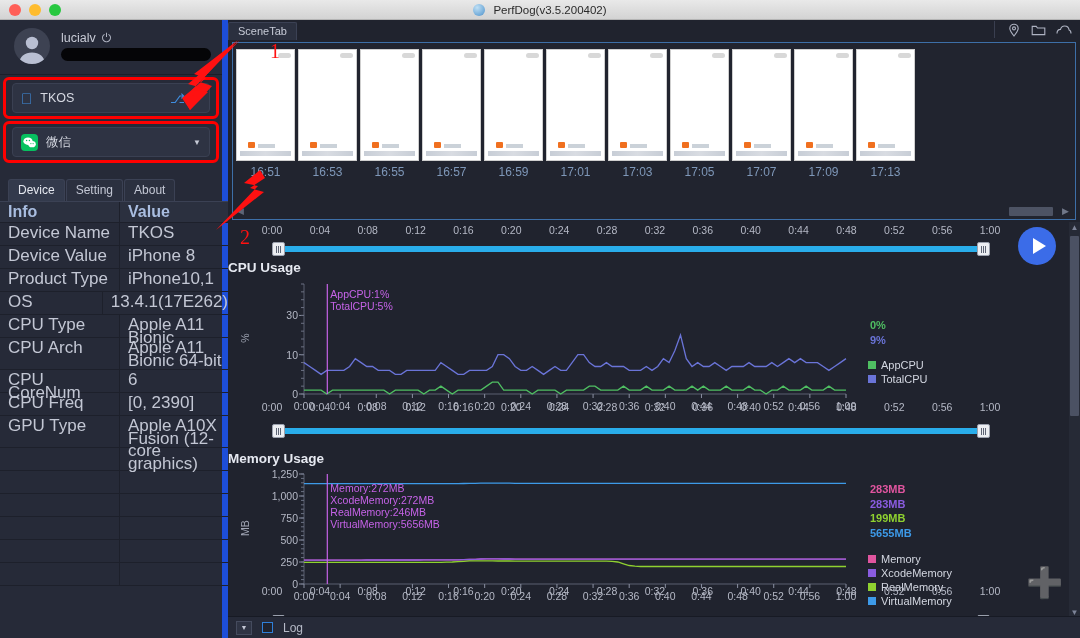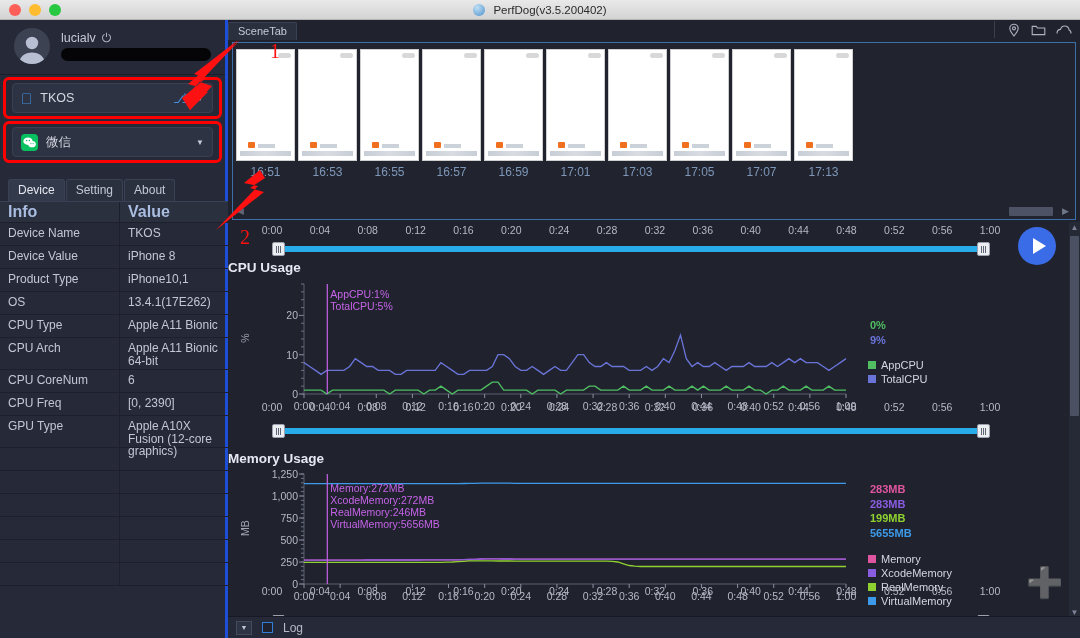--- a/index.html
+++ b/index.html
@@ -29,21 +29,21 @@
     justify-content: center; align-items: center; gap: 8px;
   }
   .title-globe {
     width: 12px; height: 12px; border-radius: 50%;
     background: radial-gradient(circle at 35% 30%, #bfe0f5, #6fa9d8 70%, #4b85bb);
   }
 
   
   .sidebar {
     position: absolute; left: 0; top: 20px; width: 228px; height: 618px;
-    background: #262a38; border-right: 3px solid #1d4ed8;
+    background: #262a38; border-right: 6px solid #1d4ed8;
   }
   .user-row { display: flex; align-items: center; padding: 8px 10px 6px 14px; gap: 11px; }
   .avatar {
     width: 36px; height: 36px; border-radius: 50%; background: #3d4252;
     display: flex; align-items: flex-end; justify-content: center; overflow: hidden;
   }
   .avatar svg { display: block; }
   .user-meta { flex: 1; }
   .user-name { font-size: 12.5px; color: #c8cbd6; display: flex; align-items: center; gap: 6px; }
   .power-ico { color: #b4b8c6; font-size: 12px; line-height: 1; }
@@ -77,21 +77,21 @@
     padding: 3px 9px 4px; font-size: 12px; color: #c3c7d4;
     background: #2b303f; border: 1px solid #3b4154; border-bottom: none;
     border-radius: 3px 3px 0 0;
   }
   .tab.active { background: #333a4c; color: #e4e7ef; }
 
   .info-table { width: 228px; border-top: 1px solid #3b4154; }
   .info-row { display: flex; height: 23px; border-bottom: 1px solid #1d202b; }
   .info-row.hdr { height: 21px; background: #2b303f; }
   .info-row.tall { height: 32px; }
-  .ic-k, .ic-v { font-size: 12px; color: #c3c7d4; padding: 4px 0 0 8px; line-height: 12.5px; }
+  .ic-k, .ic-v { font-size: 17px; color: #c3c7d4; padding: 4px 0 0 8px; line-height: 12.5px; }
   .ic-k { width: 120px; border-right: 1px solid #1d202b; }
   .ic-v { flex: 1; }
   .info-row.hdr .ic-k, .info-row.hdr .ic-v { color: #a9bde0; font-weight: bold; font-size: 16px; }
 
   
   .main { position: absolute; left: 228px; top: 20px; width: 852px; height: 618px; background: #20232e; }
 
   .scenetab-bar { height: 20px; display: flex; align-items: flex-end; }
   .scenetab {
     font-size: 11px; color: #c6cad6; padding: 2px 9px 3px;
@@ -445,20 +445,29 @@
             <div class="thumb-time">17:05</div>
           </div>
           <div class="thumb-item">
             <div class="thumb-shot">
               <span class="thumb-pill"></span>
               <span class="thumb-blob"></span>
               <span class="thumb-line1"></span>
               <span class="thumb-line2"></span>
             </div>
             <div class="thumb-time">17:07</div>
+          </div>
+          <div class="thumb-item">
+            <div class="thumb-shot">
+              <span class="thumb-pill"></span>
+              <span class="thumb-blob"></span>
+              <span class="thumb-line1"></span>
+              <span class="thumb-line2"></span>
+            </div>
+            <div class="thumb-time">17:09</div>
           </div>
           <div class="thumb-item">
             <div class="thumb-shot">
               <span class="thumb-pill"></span>
               <span class="thumb-blob"></span>
               <span class="thumb-line1"></span>
               <span class="thumb-line2"></span>
             </div>
             <div class="thumb-time">17:13</div>
           </div>
@@ -544,21 +553,21 @@
           <line x1="509.6" y1="118" x2="509.6" y2="122" stroke="#8a90a2" stroke-width="1"></line>
           <line x1="545.7333333333333" y1="118" x2="545.7333333333333" y2="122" stroke="#8a90a2" stroke-width="1"></line>
           <line x1="581.8666666666667" y1="118" x2="581.8666666666667" y2="122" stroke="#8a90a2" stroke-width="1"></line>
           <line x1="618" y1="118" x2="618" y2="122" stroke="#8a90a2" stroke-width="1"></line>
           <polyline points="76.0,114.1 81.7,114.1 87.4,114.1 93.1,114.1 98.8,118.0 104.5,114.1 110.2,114.1 115.9,114.1 121.6,114.1 127.3,114.1 133.1,114.1 138.8,114.1 144.5,114.1 150.2,114.1 155.9,114.1 161.6,118.0 167.3,114.1 173.0,114.1 178.7,114.1 184.4,114.1 190.1,114.1 195.8,118.0 201.5,114.1 207.2,114.1 212.9,110.1 218.6,114.1 224.3,118.0 230.0,114.1 235.7,114.1 241.5,114.1 247.2,114.1 252.9,114.1 258.6,110.1 264.3,106.2 270.0,106.2 275.7,114.1 281.4,114.1 287.1,114.1 292.8,114.1 298.5,114.1 304.2,118.0 309.9,114.1 315.6,114.1 321.3,114.1 327.0,114.1 332.7,118.0 338.4,114.1 344.1,114.1 349.9,114.1 355.6,114.1 361.3,110.1 367.0,110.1 372.7,114.1 378.4,114.1 384.1,114.1 389.8,114.1 395.5,110.1 401.2,114.1 406.9,114.1 412.6,114.1 418.3,110.1 424.0,114.1 429.7,114.1 435.4,114.1 441.1,110.1 446.8,114.1 452.5,114.1 458.3,114.1 464.0,110.1 469.7,114.1 475.4,110.1 481.1,114.1 486.8,114.1 492.5,114.1 498.2,110.1 503.9,114.1 509.6,114.1 515.3,114.1 521.0,110.1 526.7,114.1 532.4,114.1 538.1,118.0 543.8,114.1 549.5,114.1 555.2,110.1 560.9,114.1 566.7,114.1 572.4,114.1 578.1,110.1 583.8,114.1 589.5,114.1 595.2,114.1 600.9,110.1 606.6,114.1 612.3,114.1 618.0,114.1" fill="none" stroke="#4fbf62" stroke-width="1.3"></polyline>
           <polyline points="76.0,86.6 81.7,90.5 87.4,94.4 93.1,98.4 98.8,94.4 104.5,94.4 110.2,94.4 115.9,94.4 121.6,90.5 127.3,82.6 133.1,86.6 138.8,90.5 144.5,90.5 150.2,94.4 155.9,94.4 161.6,94.4 167.3,98.4 173.0,98.4 178.7,94.4 184.4,94.4 190.1,94.4 195.8,94.4 201.5,94.4 207.2,94.4 212.9,86.6 218.6,90.5 224.3,94.4 230.0,98.4 235.7,98.4 241.5,94.4 247.2,94.4 252.9,94.4 258.6,94.4 264.3,90.5 270.0,78.7 275.7,78.7 281.4,82.6 287.1,90.5 292.8,94.4 298.5,94.4 304.2,90.5 309.9,94.4 315.6,98.4 321.3,94.4 327.0,90.5 332.7,94.4 338.4,94.4 344.1,86.6 349.9,78.7 355.6,78.7 361.3,86.6 367.0,90.5 372.7,90.5 378.4,86.6 384.1,90.5 389.8,90.5 395.5,90.5 401.2,94.4 406.9,94.4 412.6,94.4 418.3,90.5 424.0,94.4 429.7,90.5 435.4,82.6 441.1,86.6 446.8,74.8 452.5,59.1 458.3,82.6 464.0,90.5 469.7,86.6 475.4,90.5 481.1,90.5 486.8,86.6 492.5,90.5 498.2,94.4 503.9,90.5 509.6,90.5 515.3,90.5 521.0,86.6 526.7,90.5 532.4,90.5 538.1,90.5 543.8,86.6 549.5,90.5 555.2,86.6 560.9,82.6 566.7,86.6 572.4,82.6 578.1,86.6 583.8,86.6 589.5,86.6 595.2,90.5 600.9,94.4 606.6,90.5 612.3,86.6 618.0,82.6" fill="none" stroke="#6a74d8" stroke-width="1.3"></polyline>
           <line x1="99.306" y1="8" x2="99.306" y2="118" stroke="#c663e8" stroke-width="1.2"></line>
         </svg>
         <span class="y-tick" style="left:18px;top:118px;width:52px;">0</span>
         <span class="y-tick" style="left:18px;top:78.71428571428572px;width:52px;">10</span>
-        <span class="y-tick" style="left:18px;top:39.42857142857143px;width:52px;">20</span>
+        <span class="y-tick" style="left:18px;top:39.42857142857143px;width:52px;">30</span>
         <span class="y-label" style="left:2px;top:56px;width:30px;text-align:center;">%</span>
         <span class="x-tick" style="left:76px;top:124px;">0:00</span>
         <span class="x-tick" style="left:112.13333333333333px;top:124px;">0:04</span>
         <span class="x-tick" style="left:148.26666666666665px;top:124px;">0:08</span>
         <span class="x-tick" style="left:184.4px;top:124px;">0:12</span>
         <span class="x-tick" style="left:220.53333333333333px;top:124px;">0:16</span>
         <span class="x-tick" style="left:256.66666666666663px;top:124px;">0:20</span>
         <span class="x-tick" style="left:292.8px;top:124px;">0:24</span>
         <span class="x-tick" style="left:328.93333333333334px;top:124px;">0:28</span>
         <span class="x-tick" style="left:365.06666666666666px;top:124px;">0:32</span>

